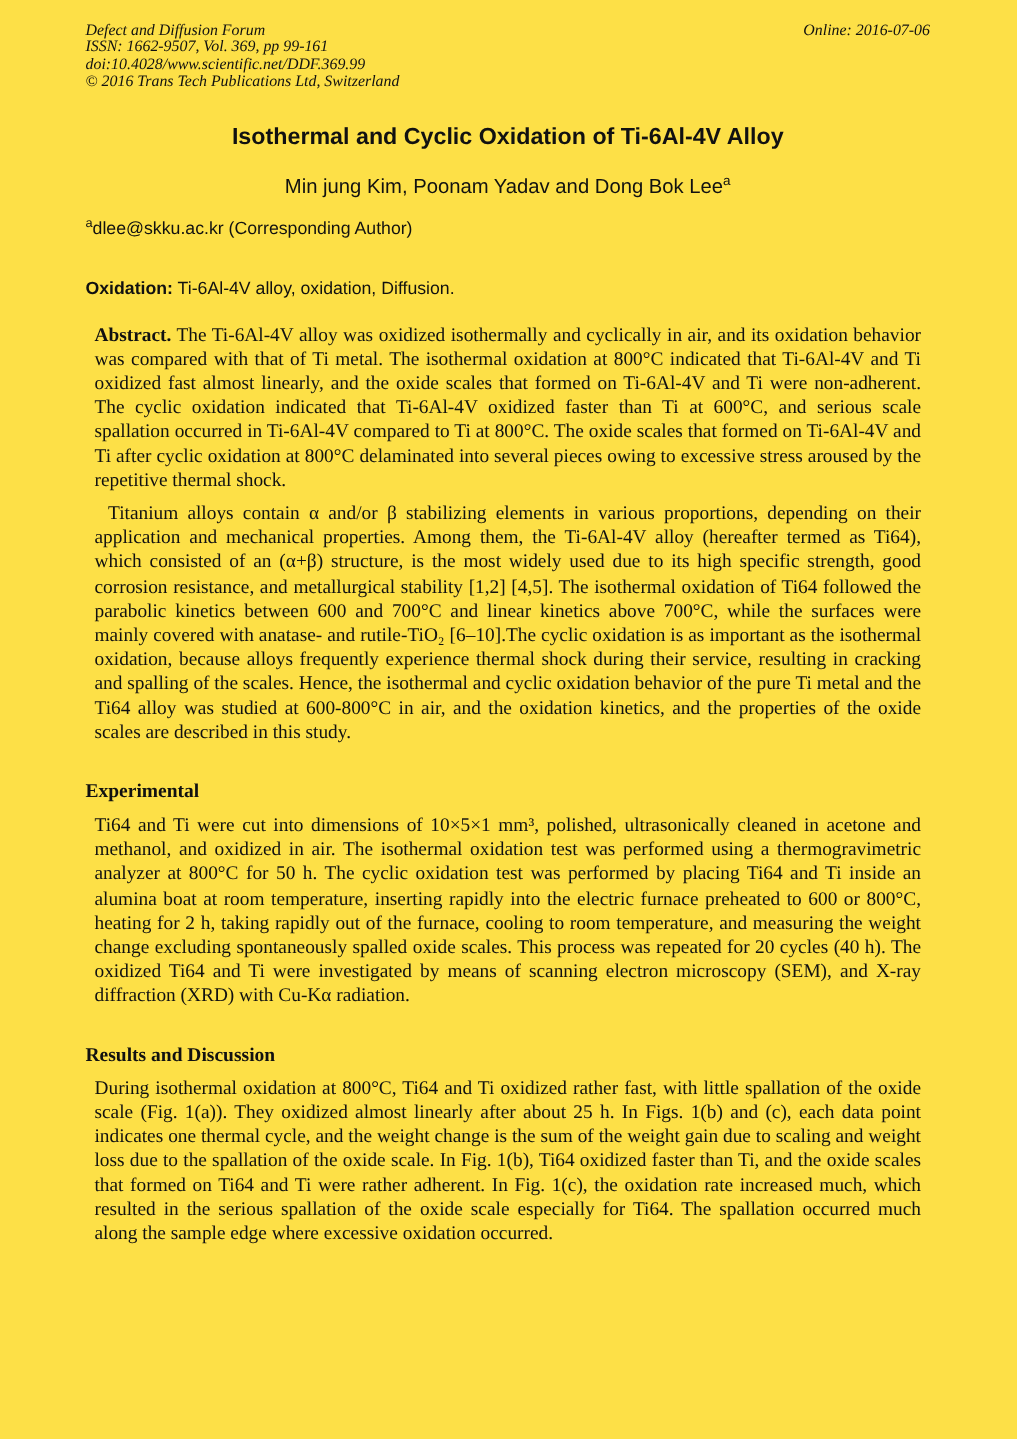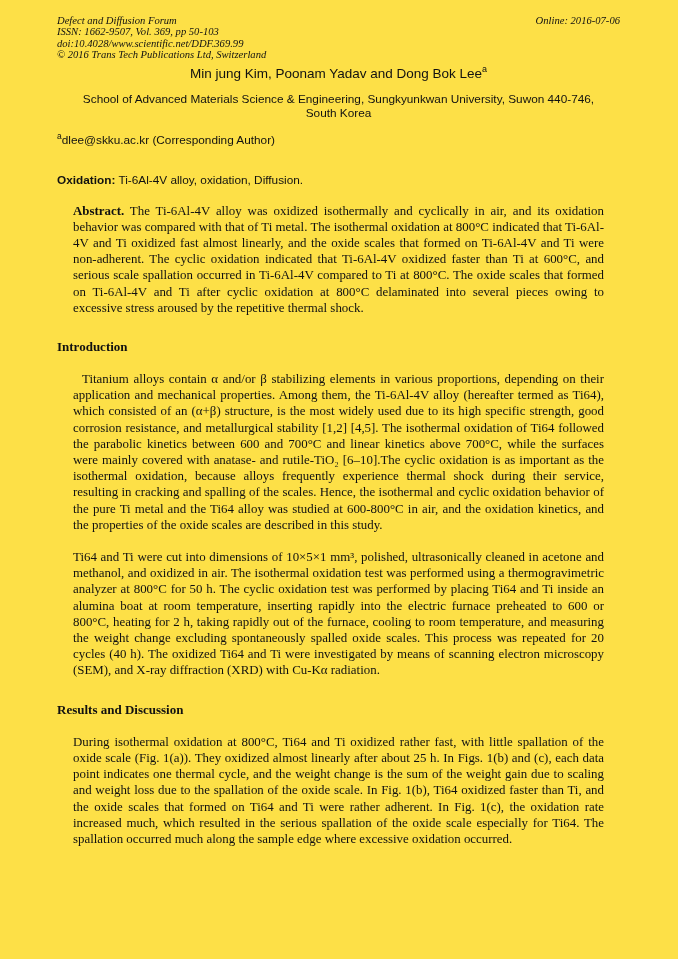--- a/index.html
+++ b/index.html
@@ -29,21 +29,21 @@
   
   .paper-title {
     margin: 23px 0 0 0;
     text-align: center;
     font-family: "Liberation Sans", sans-serif;
     font-weight: bold;
     font-size: 15.5px;
     line-height: 18px;
   }
   .authors-line {
-    margin-top: 1px;
+    margin-top: 11px;
     text-align: center;
     font-family: "Liberation Sans", sans-serif;
     font-size: 13.5px;
     line-height: 16px;
   }
   .authors-line sup { font-size: 9px; }
   .affiliation {
     margin-top: 10px;
     text-align: center;
     font-family: "Liberation Sans", sans-serif;
@@ -62,21 +62,21 @@
   .keywords {
     margin: 26px 0 0 0;
     font-family: "Liberation Sans", sans-serif;
     font-size: 11.8px;
     line-height: 14px;
   }
   .keywords b { font-weight: bold; }
 
   
   .para {
-    margin: 16px;
+    margin: 6px;
     font-family: "Liberation Serif", serif;
     font-size: 12.9px;
     line-height: 16.2px;
     text-align: justify;
   }
   .para b { font-weight: bold; }
   .abstract { margin-top: 16px; }
   .section-heading {
     margin: 23px 0 7px 0;
     font-family: "Liberation Serif", serif;
@@ -88,42 +88,39 @@
   .indent { text-indent: 9px; }
 </style>
 </head>
 <body>
 
 <div class="page">
 
   <div class="page-header">
     <div class="header-left">
       <div>Defect and Diffusion Forum</div>
-      <div>ISSN: 1662-9507, Vol. 369, pp 50-103</div>
+      <div>ISSN: 1662-9507, Vol. 369, pp 99-161</div>
       <div>doi:10.4028/www.scientific.net/DDF.369.99</div>
       <div>© 2016 Trans Tech Publications Ltd, Switzerland</div>
     </div>
     <div class="header-right">Online: 2016-07-06</div>
   </div>
 
+  <h1 class="paper-title">Isothermal and Cyclic Oxidation of Ti-6Al-4V Alloy</h1>
 
   <div class="authors-line"><span>Min jung Kim, Poonam Yadav and Dong Bok Lee</span><sup>a</sup></div>
 
-  <div class="affiliation">
-    <div>School of Advanced Materials Science &amp; Engineering, Sungkyunkwan University, Suwon 440-746,</div>
-    <div>South Korea</div>
-  </div>
 
   <div class="email-line"><sup>a</sup><span>dlee@skku.ac.kr (Corresponding Author)</span></div>
 
   <p class="keywords"><b>Oxidation:</b><span> Ti-6Al-4V alloy, oxidation, Diffusion.</span></p>
 
   <p class="para abstract"><b>Abstract.</b><span> The Ti-6Al-4V alloy was oxidized isothermally and cyclically in air, and its oxidation behavior was compared with that of Ti metal. The isothermal oxidation at 800°C indicated that Ti-6Al-4V and Ti oxidized fast almost linearly, and the oxide scales that formed on Ti-6Al-4V and Ti were non-adherent. The cyclic oxidation indicated that Ti-6Al-4V oxidized faster than Ti at 600°C, and serious scale spallation occurred in Ti-6Al-4V compared to Ti at 800°C. The oxide scales that formed on Ti-6Al-4V and Ti after cyclic oxidation at 800°C delaminated into several pieces owing to excessive stress aroused by the repetitive thermal shock.</span></p>
 
-  <h2 class="section-heading">Introduction</h2>
   <p class="para indent">Titanium alloys contain α and/or β stabilizing elements in various proportions, depending on their application and mechanical properties. Among them, the Ti-6Al-4V alloy (hereafter termed as Ti64), which consisted of an (α+β) structure, is the most widely used due to its high specific strength, good corrosion resistance, and metallurgical stability [1,2] [4,5]. The isothermal oxidation of Ti64 followed the parabolic kinetics between 600 and 700°C and linear kinetics above 700°C, while the surfaces were mainly covered with anatase- and rutile-TiO₂ [6–10].The cyclic oxidation is as important as the isothermal oxidation, because alloys frequently experience thermal shock during their service, resulting in cracking and spalling of the scales. Hence, the isothermal and cyclic oxidation behavior of the pure Ti metal and the Ti64 alloy was studied at 600-800°C in air, and the oxidation kinetics, and the properties of the oxide scales are described in this study.</p>
 
+  <h2 class="section-heading">Experimental</h2>
   <p class="para">Ti64 and Ti were cut into dimensions of 10×5×1 mm³, polished, ultrasonically cleaned in acetone and methanol, and oxidized in air. The isothermal oxidation test was performed using a thermogravimetric analyzer at 800°C for 50 h. The cyclic oxidation test was performed by placing Ti64 and Ti inside an alumina boat at room temperature, inserting rapidly into the electric furnace preheated to 600 or 800°C, heating for 2 h, taking rapidly out of the furnace, cooling to room temperature, and measuring the weight change excluding spontaneously spalled oxide scales. This process was repeated for 20 cycles (40 h). The oxidized Ti64 and Ti were investigated by means of scanning electron microscopy (SEM), and X-ray diffraction (XRD) with Cu-Kα radiation.</p>
 
   <h2 class="section-heading extra-gap">Results and Discussion</h2>
   <p class="para">During isothermal oxidation at 800°C, Ti64 and Ti oxidized rather fast, with little spallation of the oxide scale (Fig. 1(a)). They oxidized almost linearly after about 25 h. In Figs. 1(b) and (c), each data point indicates one thermal cycle, and the weight change is the sum of the weight gain due to scaling and weight loss due to the spallation of the oxide scale. In Fig. 1(b), Ti64 oxidized faster than Ti, and the oxide scales that formed on Ti64 and Ti were rather adherent. In Fig. 1(c), the oxidation rate increased much, which resulted in the serious spallation of the oxide scale especially for Ti64. The spallation occurred much along the sample edge where excessive oxidation occurred.</p>
 
 </div>
 
 </body></html>

